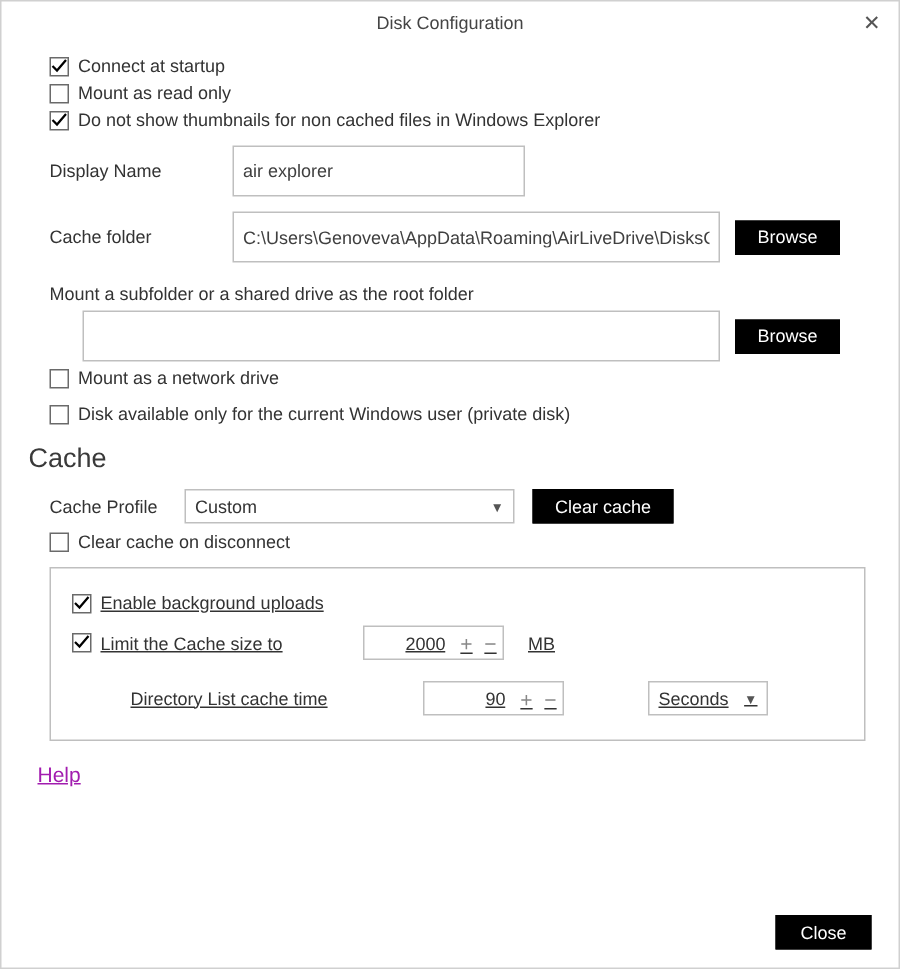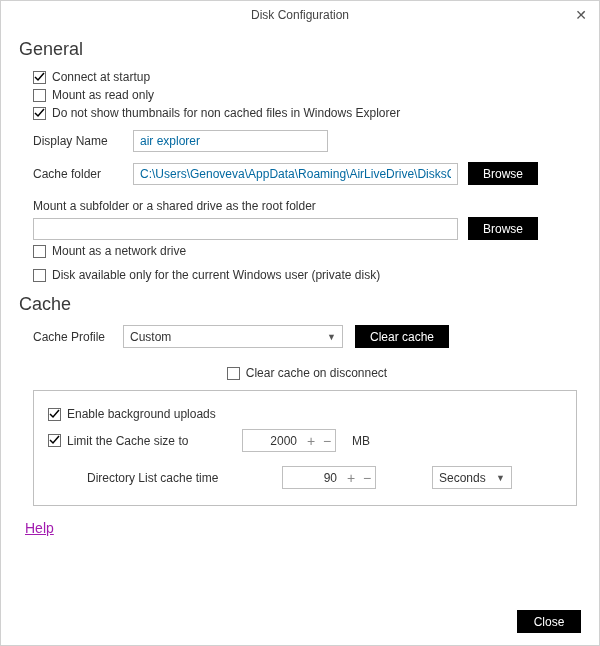--- a/index.html
+++ b/index.html
@@ -67,24 +67,25 @@
   }
   .field-label {
     width: 100px;
     font-size: 12px;
     color: #333;
     flex-shrink: 0;
   }
   .text-input {
     height: 22px;
     border: 1px solid #bfbfbf;
-    padding: 4px 6px;
-    font-size: 12px;
-    background: #fff;
-    color: #0369a1;
+    padding: 16px 6px;
+    font-size: 12px;
+    background: #fff;
+    color: #404040;
+    margin-left: 22px;
   }
   .btn-dark {
     background: #000;
     color: #fff;
     border: 1px solid #000;
     height: 23px;
     padding: 0 14px;
     font-size: 12px;
     cursor: pointer;
     display: inline-flex;
@@ -104,20 +105,21 @@
   }
   .select .caret {
     font-size: 9px;
     color: #555;
     margin-left: 8px;
   }
   .cache-box {
     border: 1px solid #bfbfbf;
     margin: 10px 4px 0 14px;
     padding: 12px 14px;
+    text-decoration: underline;
   }
   .num-input {
     height: 23px;
     border: 1px solid #bfbfbf;
     display: inline-flex;
     align-items: center;
     background: #fff;
   }
   .num-input .num-val {
     width: 60px;
@@ -158,21 +160,20 @@
 </head>
 <body>
 
 <div class="titlebar">
   <span>Disk Configuration</span>
   <span class="close-x">✕</span>
 </div>
 
 <div class="content">
 
-  <h2 class="section">General</h2>
 
   
   <div class="row ind">
     <span class="checkbox">
       <svg width="11" height="11" viewBox="0 0 11 11">
           <polyline points="1,5 4,8 10,1" stroke="#000" stroke-width="1.5" fill="none"></polyline>
         </svg>
     </span>
     <span class="label">Connect at startup</span>
   </div>
@@ -236,21 +237,21 @@
     <span class="field-label" style="width:90px">Cache Profile</span>
     <div class="select" style="width:220px">
       <span>Custom</span>
       <span class="caret">▼</span>
     </div>
     <span style="width:12px"></span>
     <button class="btn-dark">Clear cache</button>
   </div>
 
   
-  <div class="row ind" style="margin-top:18px;justify-content:center;">
+  <div class="row ind" style="margin-top:5px;">
     <span class="checkbox"></span>
     <span class="label">Clear cache on disconnect</span>
   </div>
 
   
   <div class="cache-box">
 
     <div class="row">
       <span class="checkbox">
         <svg width="11" height="11" viewBox="0 0 11 11">

